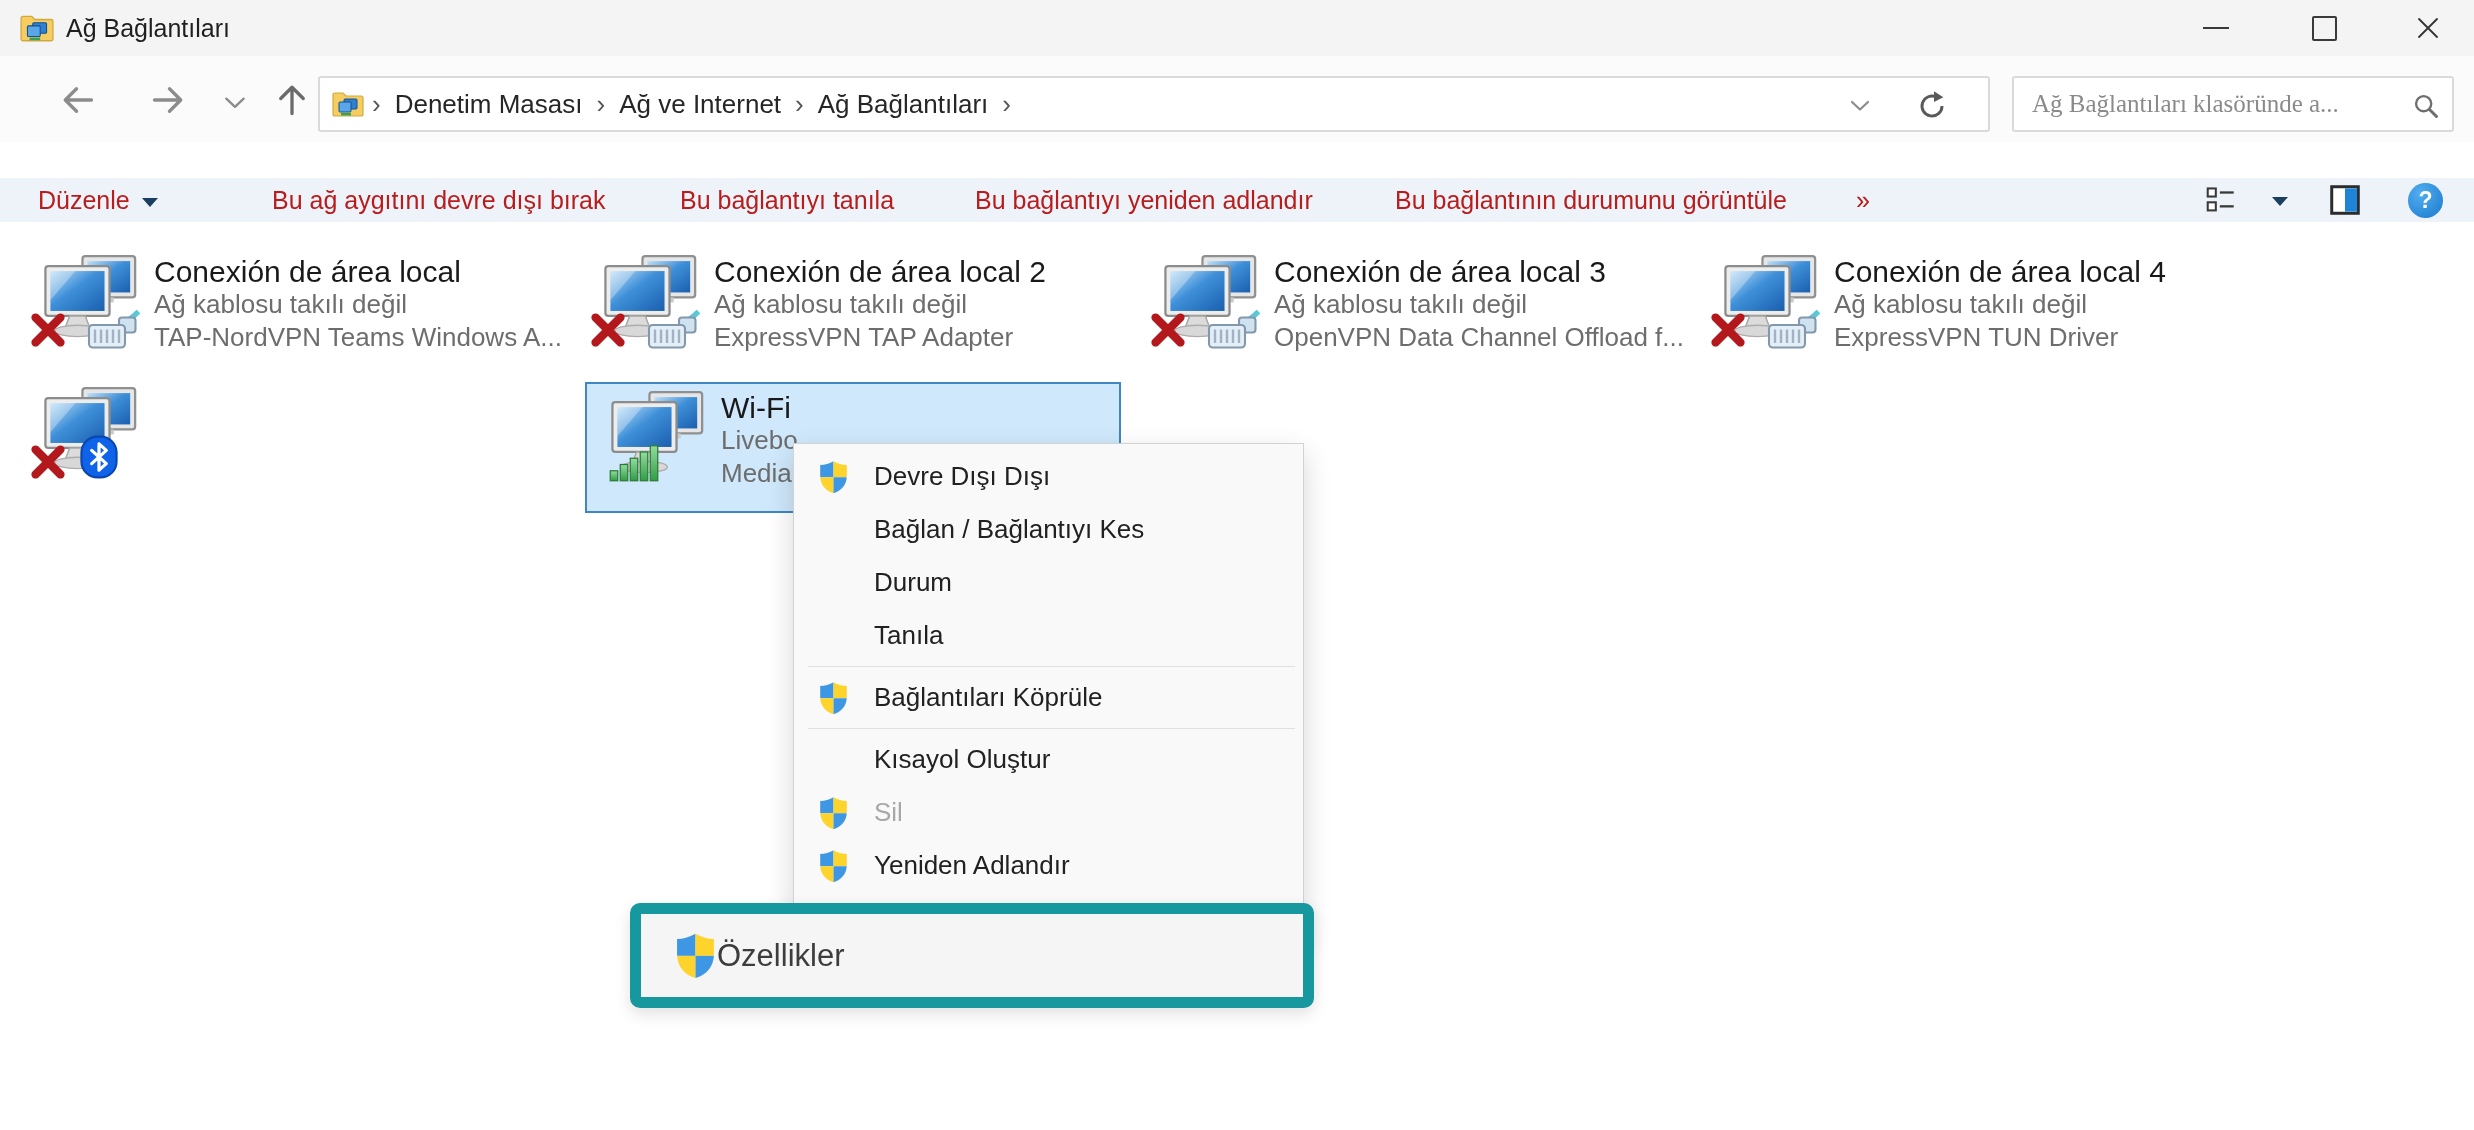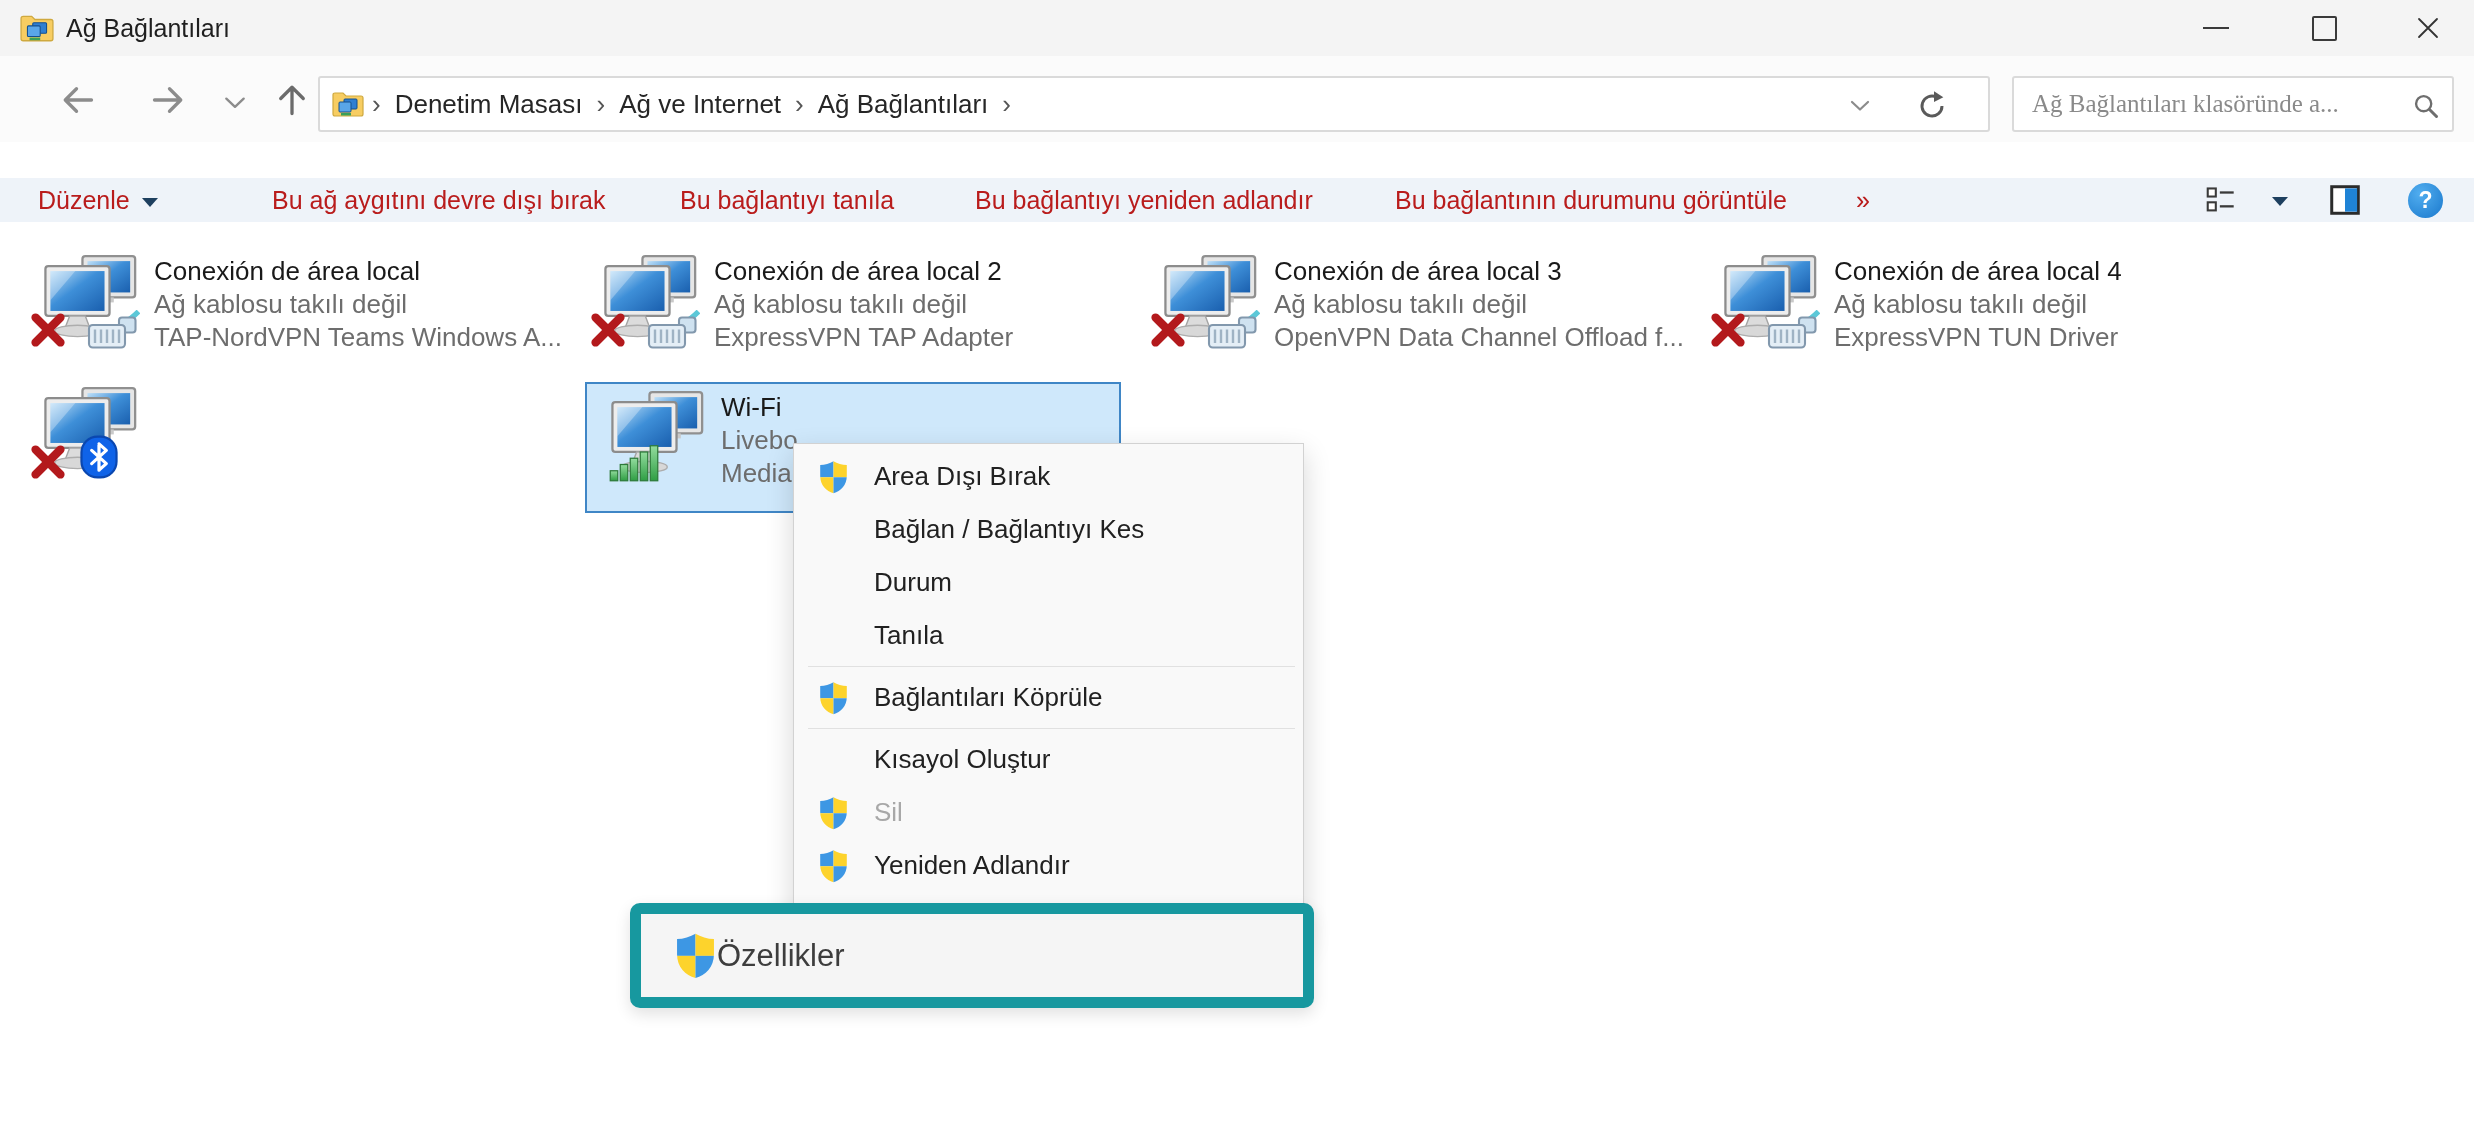--- a/index.html
+++ b/index.html
@@ -40,21 +40,21 @@
            display:flex;align-items:center;justify-content:center}
   
   .conn{width:548px;height:126px}
   .conn-icon{position:absolute;left:6px;top:2px;width:112px;height:120px}
   .pc{position:absolute;left:8px;top:0;width:94px;height:84px}
   .badge-x{position:absolute;left:-6px;top:58px;width:36px;height:36px}
   .badge-plug{position:absolute;left:50px;top:56px;width:54px;height:42px}
   .badge-bt{position:absolute;left:44px;top:48px;width:38px;height:46px}
   .badge-wifi{position:absolute;left:6px;top:52px;width:50px;height:40px}
   .conn-text{position:absolute;left:124px;top:3px}
-  .conn-name{font-size:26px;color:#191919;line-height:33px;white-space:nowrap}
+  .conn-name{font-size:30px;color:#191919;line-height:33px;white-space:nowrap}
   .conn-sub{font-size:26px;color:#6d6d6d;line-height:33px;white-space:nowrap}
   .sel-box{left:585px;top:382px;width:536px;height:131px;background:#cfe8fb;border:2px solid #3f86c6;box-sizing:border-box;z-index:1}
   
   .ctxmenu{left:793px;top:443px;width:511px;background:#f9f9f9;border:1px solid #d2d2d2;
            box-shadow:0 10px 26px rgba(0,0,0,.16);padding:6px 0 50px 0;z-index:10;box-sizing:border-box}
   .mi{height:53px;display:flex;align-items:center;padding-left:24px;font-size:26px;color:#212121;white-space:nowrap}
   .mi .mshield{width:31px;height:34px;margin-right:25px;flex:none}
   .mi.noshield{padding-left:80px}
   .mi.bold{font-weight:normal}
   .mi.dis{color:#a8a8a8}
@@ -346,21 +346,21 @@
     <div class="conn-sub">Livebo</div>
     <div class="conn-sub">Media</div>
   </div>
 </div>
 
 <div class="abs ctxmenu">
   <div class="mi">
     <svg class="mshield">
         <use href="#sym-shield"></use>
       </svg>
-    <span>Area Dışı Bırak</span>
+    <span>Devre Dışı Dışı</span>
   </div>
   <div class="mi noshield">
     <span>Bağlan / Bağlantıyı Kes</span>
   </div>
   <div class="mi noshield bold">
     <span>Durum</span>
   </div>
   <div class="mi noshield">
     <span>Tanıla</span>
   </div>

